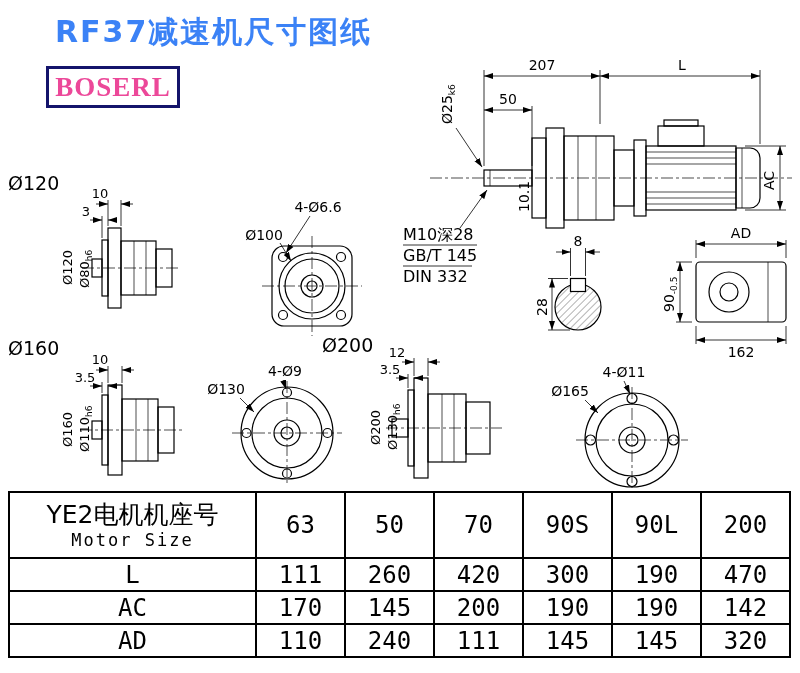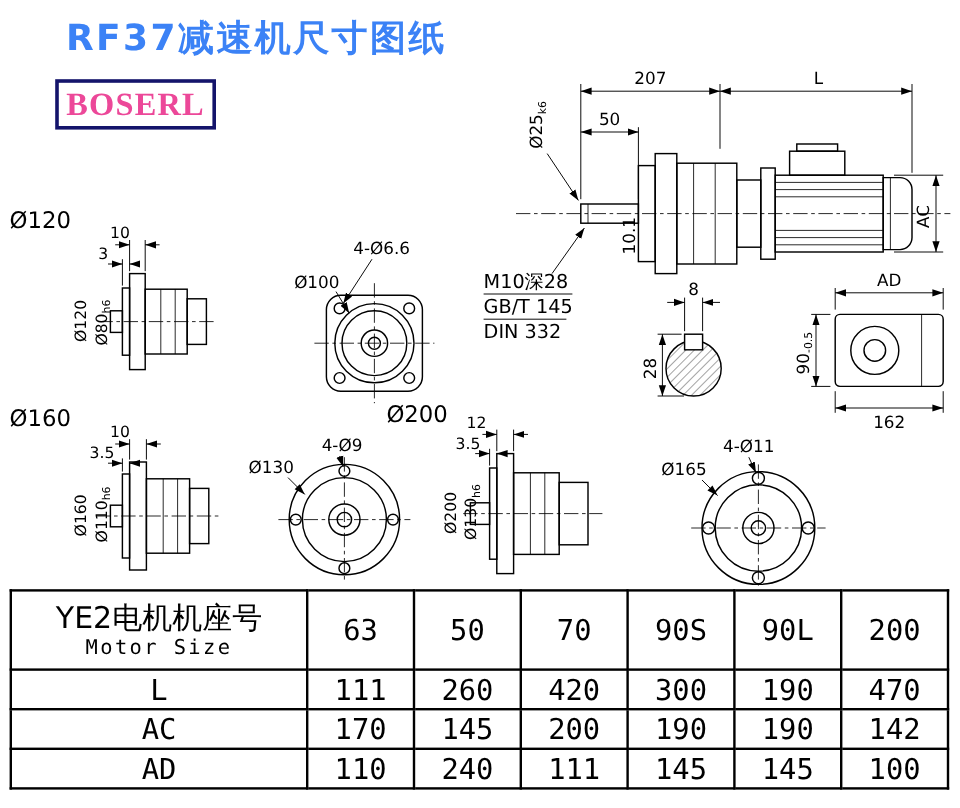--- a/index.html
+++ b/index.html
@@ -324,18 +324,18 @@
         <td>190</td>
         <td>142</td>
       </tr>
       <tr>
         <td>AD</td>
         <td>110</td>
         <td>240</td>
         <td>111</td>
         <td>145</td>
         <td>145</td>
-        <td>100</td>
+        <td>320</td>
       </tr>
     </tbody>
   </table>
 
 </div>
 
 </body></html>

